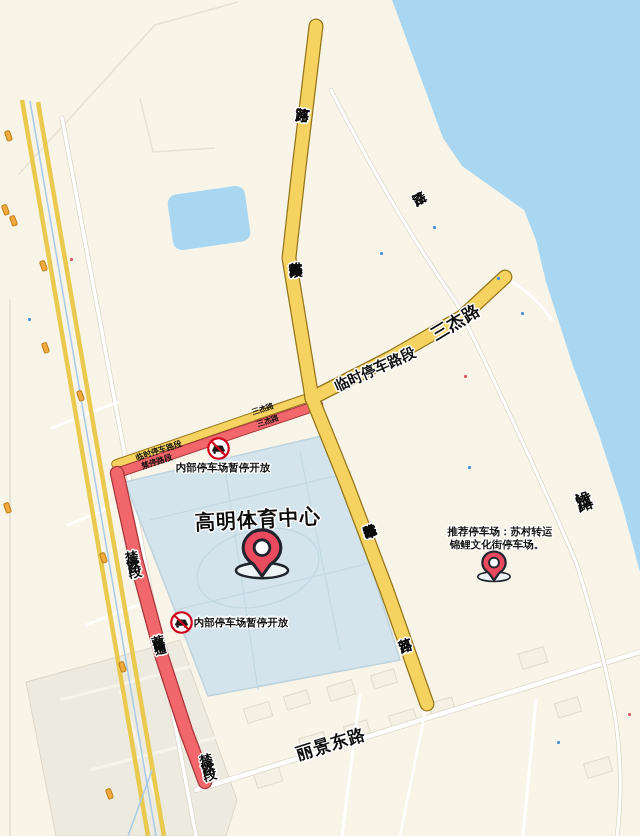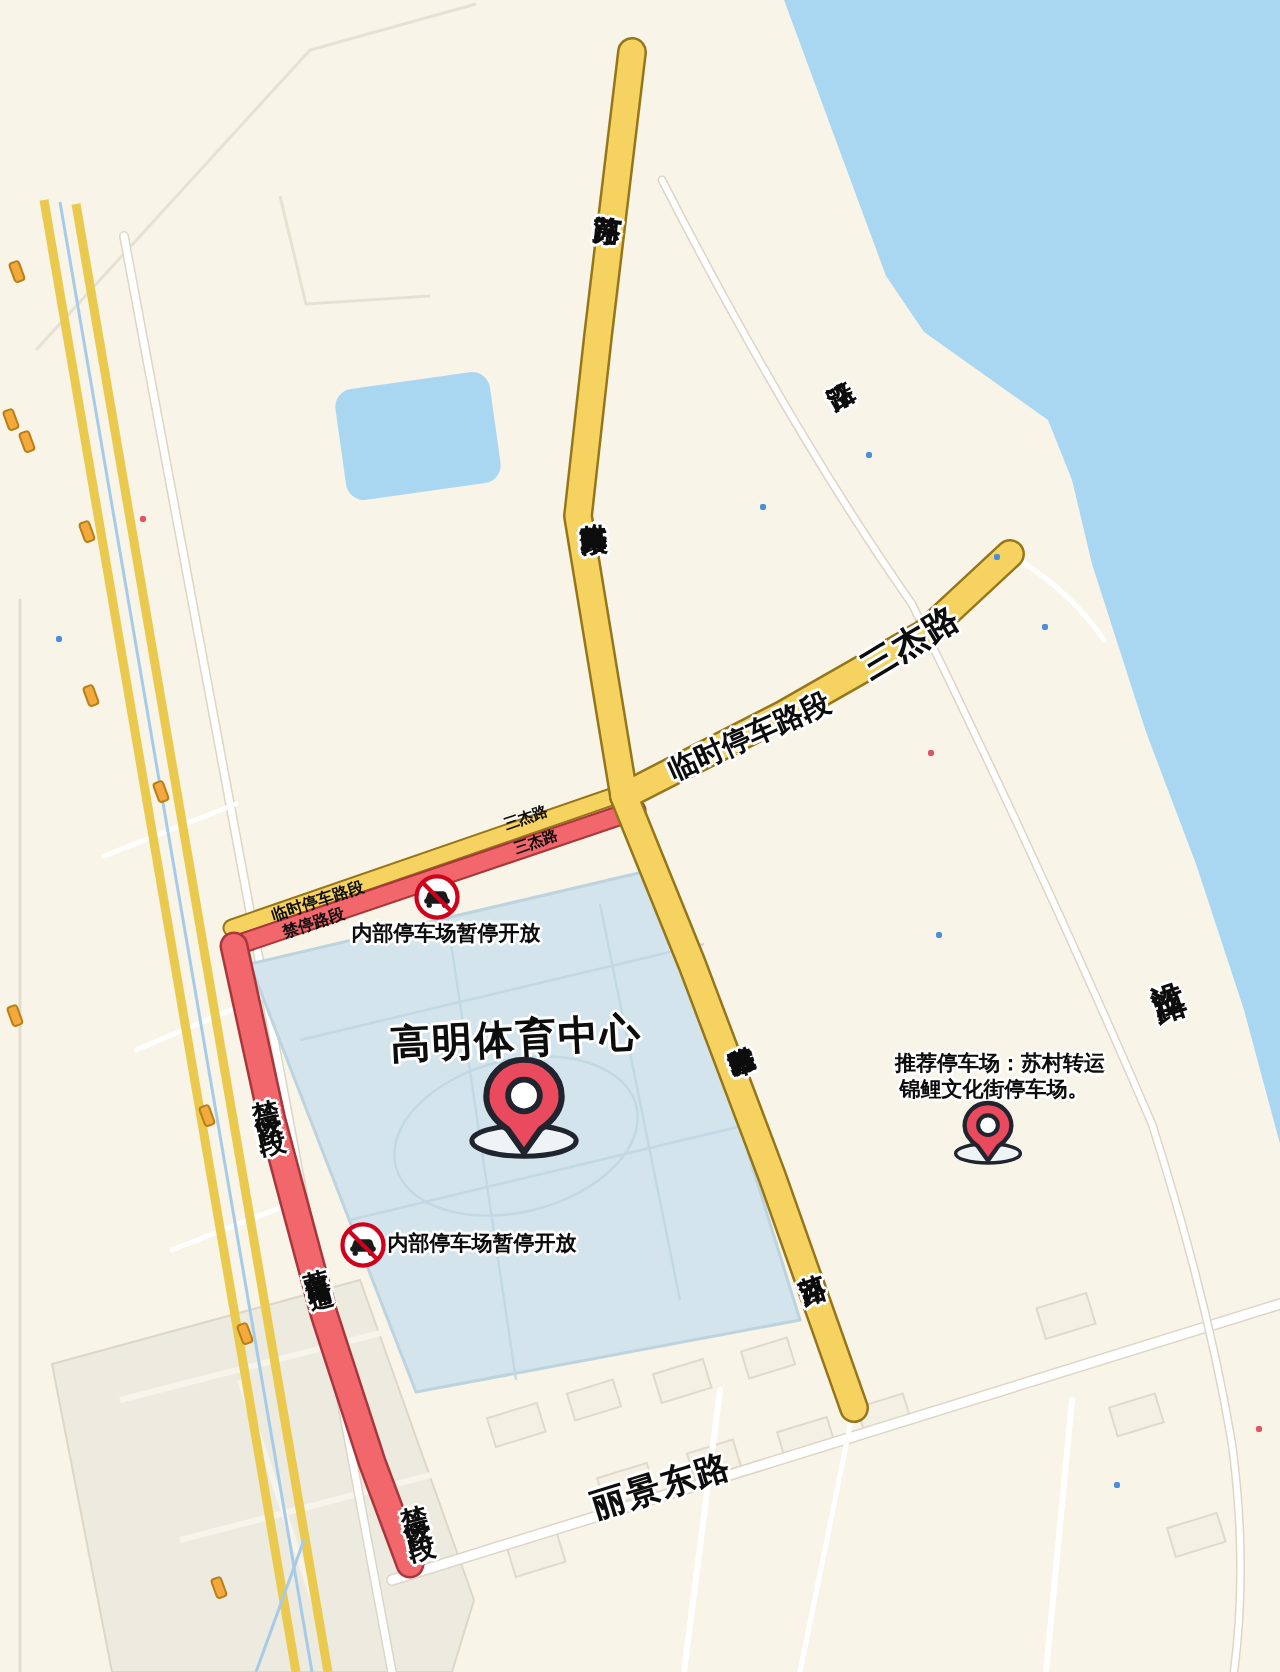--- a/index.html
+++ b/index.html
@@ -183,22 +183,22 @@
         <path d="M6.5,14.6 L7.6,11.2 C7.9,10.3 8.7,9.7 9.6,9.7 L16.4,9.7 C17.3,9.7 18.1,10.3 18.4,11.2 L19.5,14.6 Z"></path>
         <rect x="5.8" y="13.8" width="14.4" height="3" rx="1.2"></rect>
         <circle cx="8.6" cy="17.6" r="1.5"></circle>
           <circle cx="17.4" cy="17.6" r="1.5"></circle>
       </g>
       <line x1="4.8" y1="4.8" x2="21.2" y2="21.2" stroke="#d0021b" stroke-width="2.4"></line>
     </svg>
   </div>
   <div class="rl" style="left:241px;top:622px;font-size:10.5px;--r:0deg;">内部停车场暂停开放</div>
 
-  <div class="rl" style="left:500px;top:532px;font-size:10.5px;--r:0deg;">推荐停车场：苏村转运</div>
-  <div class="rl" style="left:497px;top:545px;font-size:10.5px;--r:0deg;">锦鲤文化街停车场。</div>
+  <div class="rl" style="left:500px;top:532px;font-size:10.5px;font-family:Liberation Serif, serif;--r:0deg;">推荐停车场：苏村转运</div>
+  <div class="rl" style="left:497px;top:545px;font-size:10.5px;font-family:Liberation Mono, monospace;--r:0deg;">锦鲤文化街停车场。</div>
 
   <div class="pin" style="left:233px;top:526px;">
     <svg width="58" height="56" viewBox="0 0 60 58">
       <ellipse cx="30" cy="46" rx="27" ry="8" fill="#eef4f6" stroke="#20242e" stroke-width="2.6"></ellipse>
       <path d="M30,4 C19,4 10.5,12.5 10.5,23 C10.5,30 15,35.5 21.5,40 L30,52 L38.5,40 C45,35.5 49.5,30 49.5,23 C49.5,12.5 41,4 30,4 Z" fill="#ea4a5e" stroke="#20242e" stroke-width="3.2" stroke-linejoin="round"></path>
       <circle cx="30" cy="22.5" r="8.2" fill="#fff" stroke="#20242e" stroke-width="3"></circle>
     </svg>
   </div>
 
   <div class="pin" style="left:476px;top:549px;">

